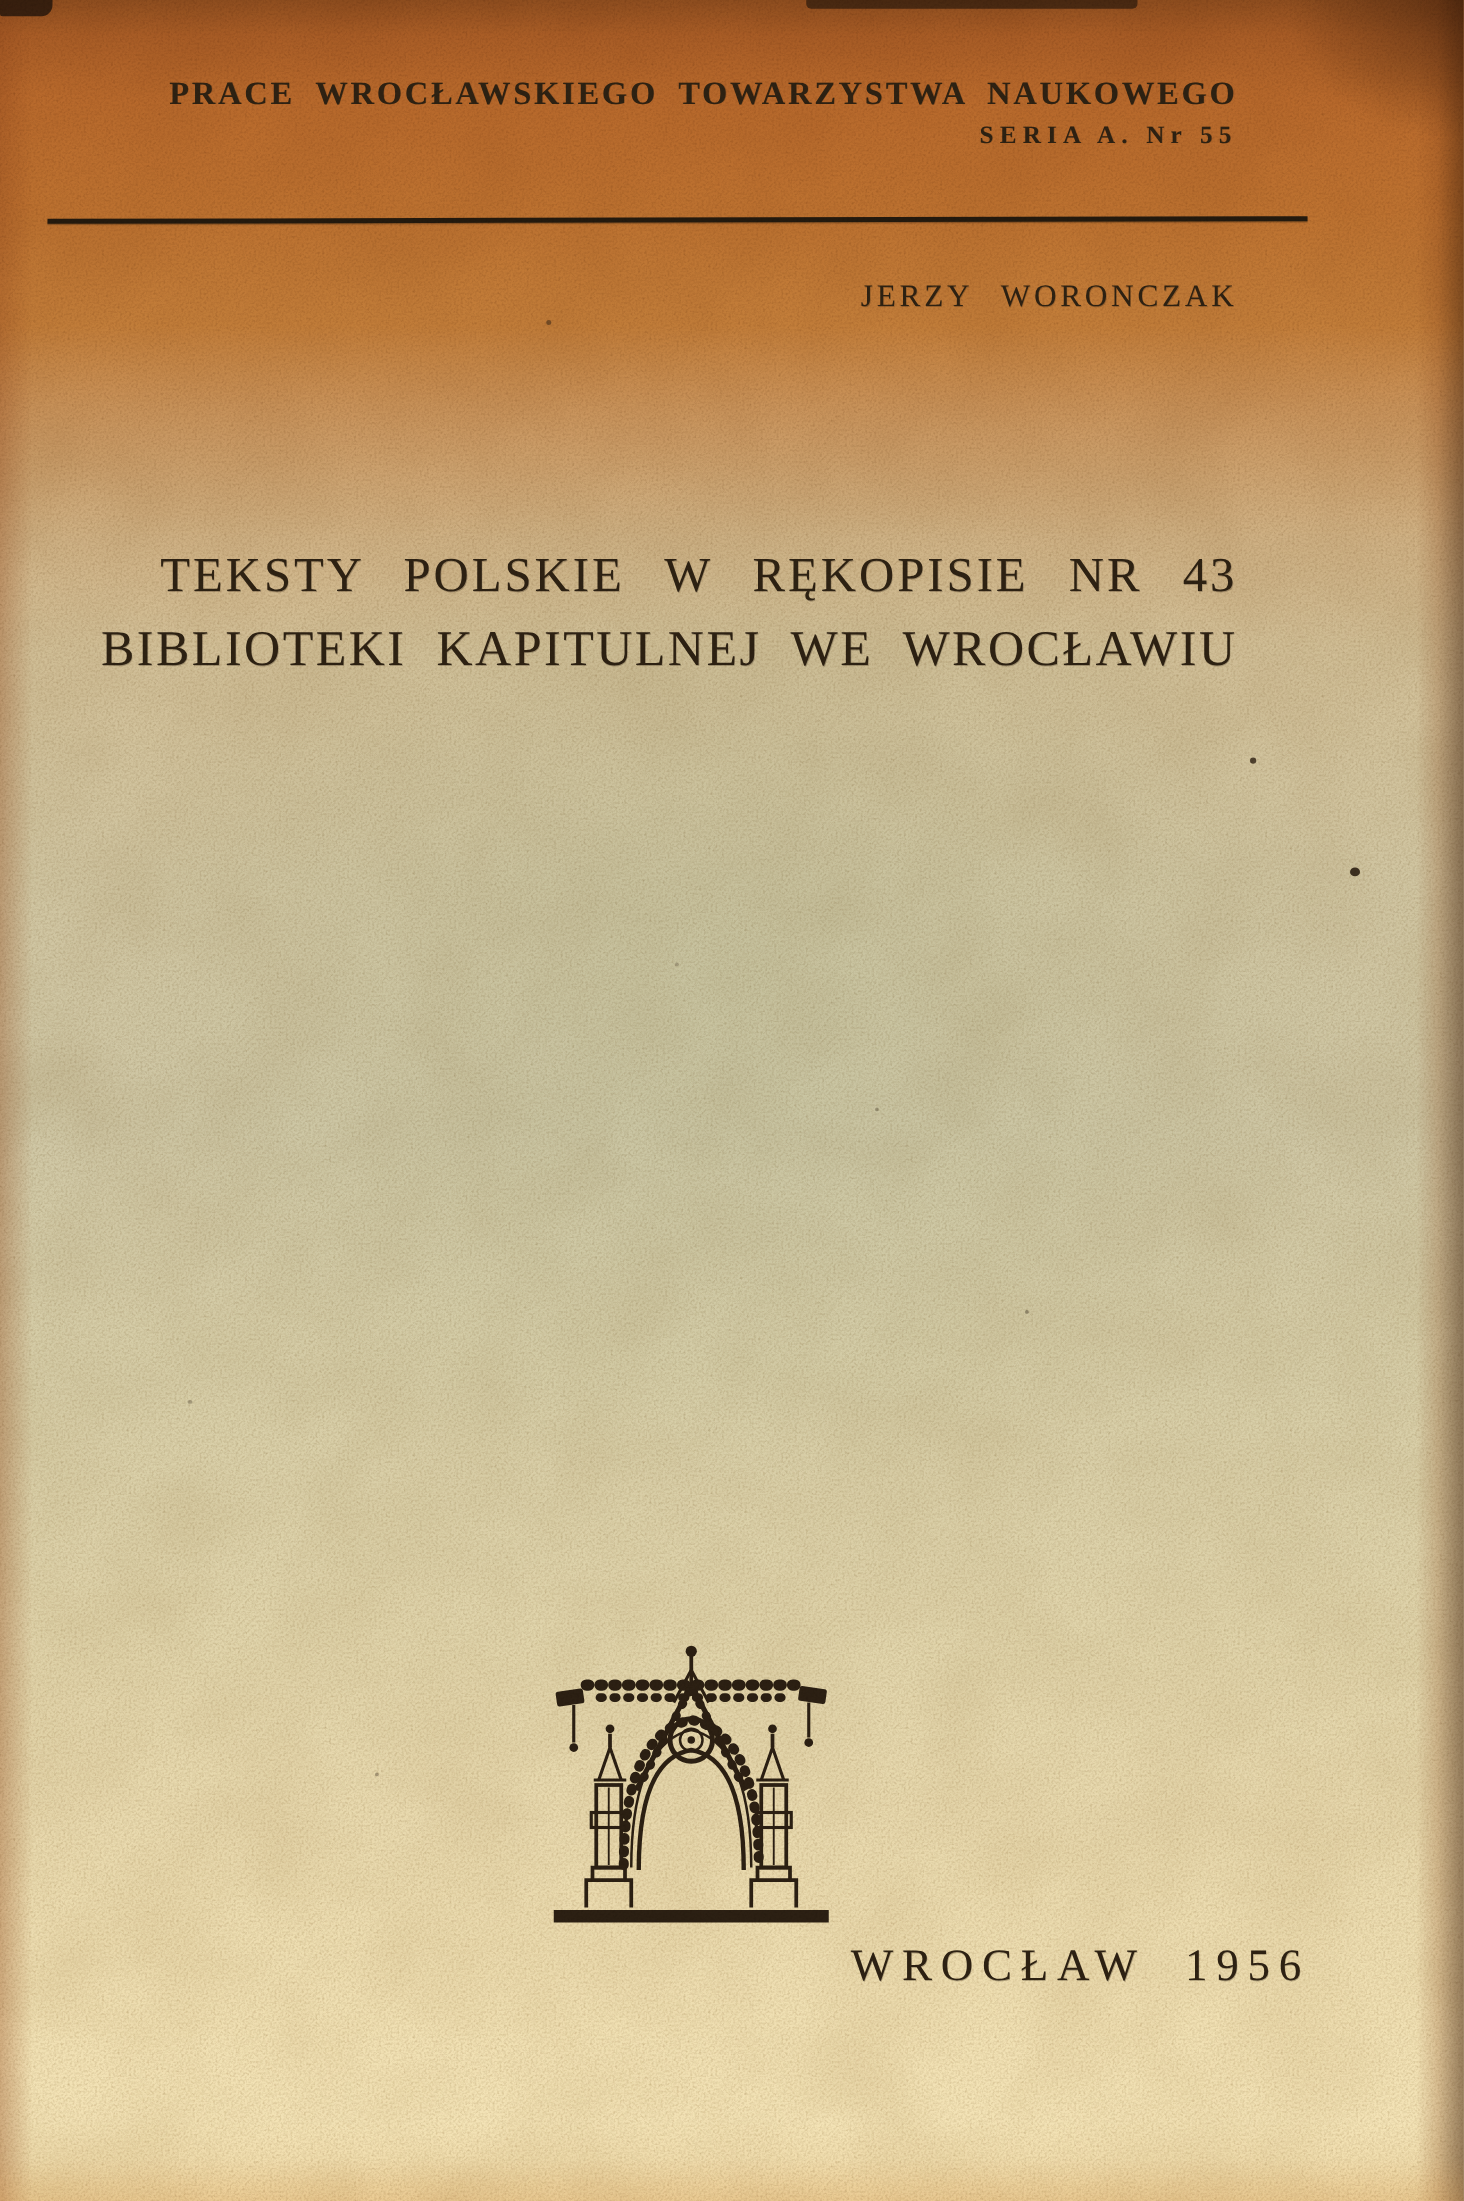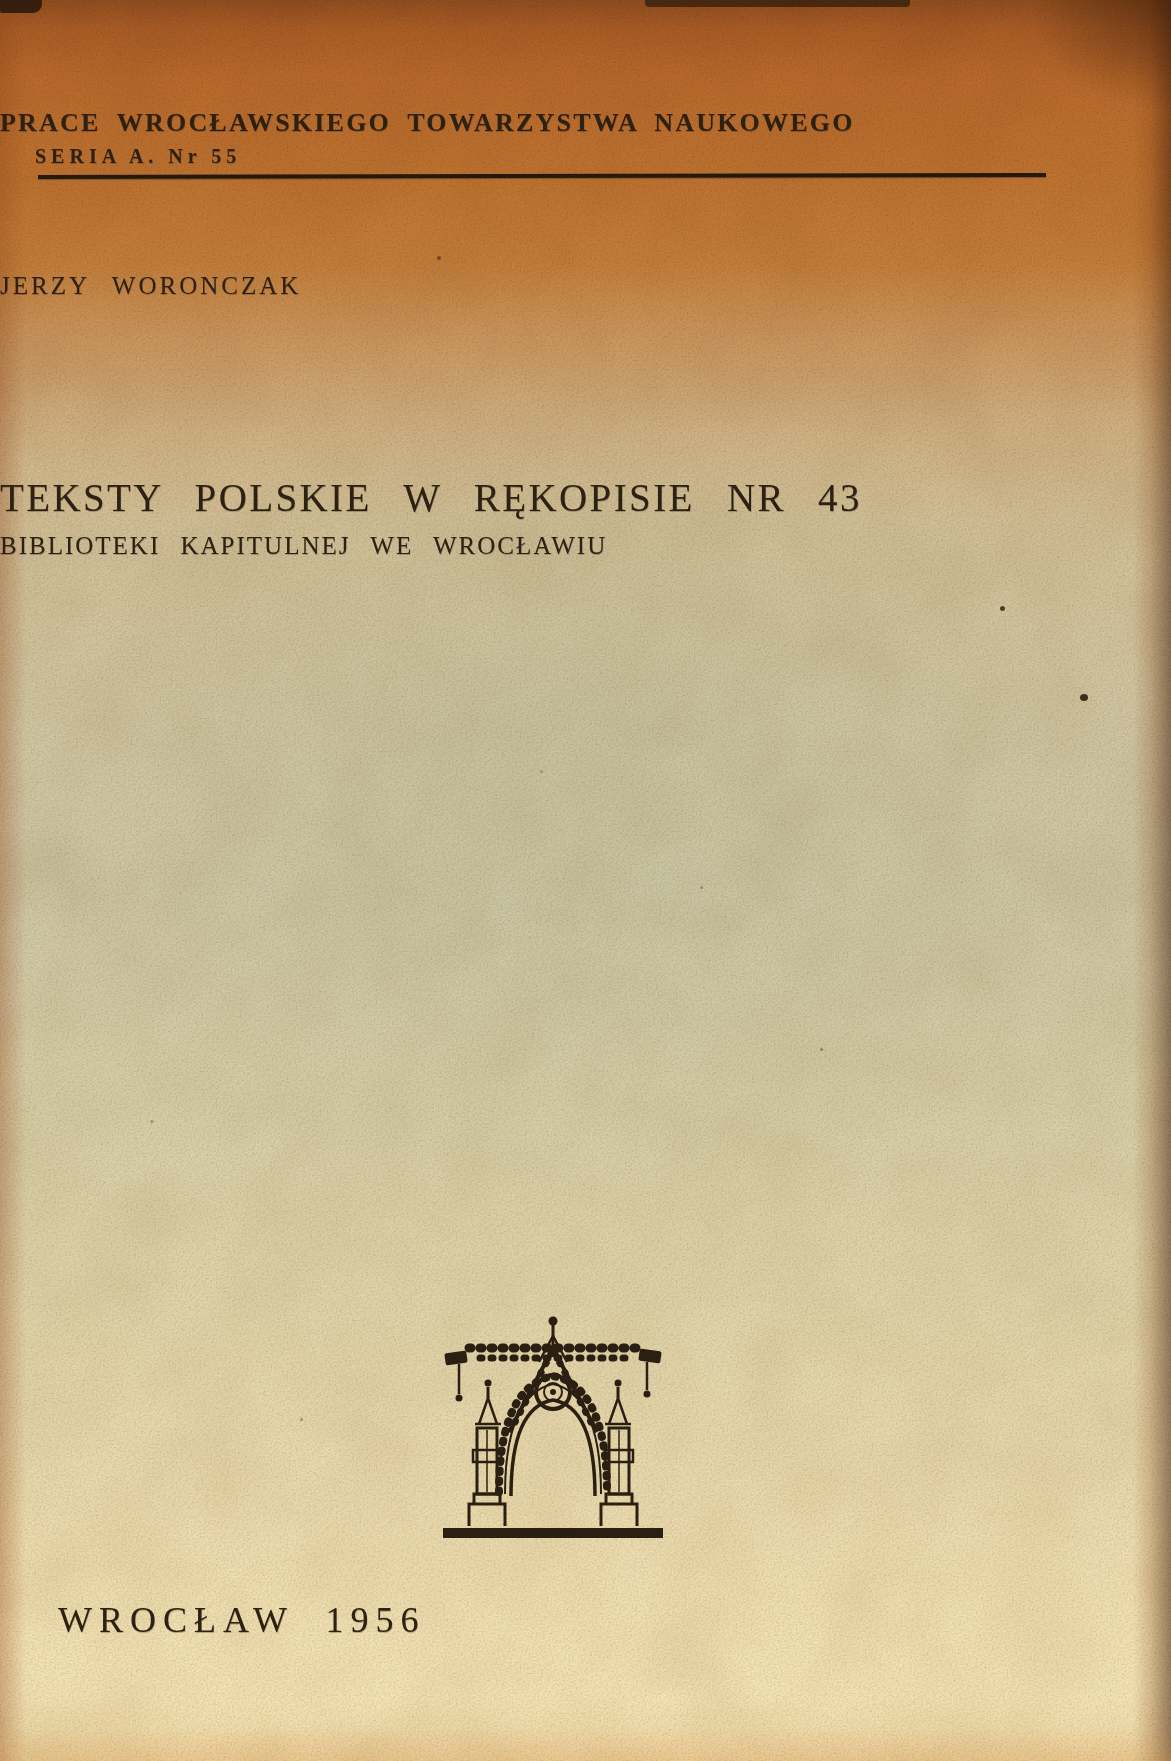--- a/index.html
+++ b/index.html
@@ -36,31 +36,31 @@
   .edge-left{position:absolute;top:0;left:0;width:26px;height:100%;
     background:linear-gradient(to right, rgba(150,75,30,0.34), rgba(150,75,30,0) 100%);}
   .corner-tr{position:absolute;top:0;right:0;width:140px;height:110px;
     background:radial-gradient(at top right, rgba(58,28,9,0.55), rgba(58,28,9,0) 72%);}
   .edge-bottom{position:absolute;bottom:0;left:0;width:100%;height:34px;
     background:linear-gradient(to top, rgba(226,160,82,0.22), rgba(226,160,82,0) 100%);}
   .mark-tl{position:absolute;left:0;top:0;width:42px;height:13px;background:#23150b;opacity:.82;border-radius:0 0 9px 2px;}
   .mark-tm{position:absolute;left:645px;top:0;width:265px;height:7px;background:#23150b;opacity:.65;border-radius:0 0 4px 4px;}
   .grain{position:absolute;inset:0;mix-blend-mode:multiply;pointer-events:none;}
 
-  .textblock{position:absolute;left:0;width:990px;text-align:left;margin-top:48px;}
+  .textblock{position:absolute;left:0;width:990px;text-align:right;}
   .series{top:60px;font-weight:bold;}
   .series-line1{font-size:26px;letter-spacing:2.2px;word-spacing:8px;}
   .series-line2{font-size:19px;letter-spacing:1px;word-spacing:5px;margin-top:6px;}
   .series-line3{font-size:20px;letter-spacing:5px;margin-top:7px;padding-left:35px;}
   .rule{position:absolute;left:38px;top:174px;width:1008px;height:4px;background:#241a0e;
     box-shadow:0 1px 1px rgba(36,26,14,.35);transform:rotate(-0.12deg);}
   .author{top:224px;font-size:25px;letter-spacing:3px;word-spacing:14px;}
-  .title{top:427px;}
+  .title{top:438px;}
   .title-line1{font-size:39px;letter-spacing:2.4px;word-spacing:20px;}
-  .title-line2{font-size:25px;letter-spacing:2px;word-spacing:12px;margin-top:12px;}
+  .title-line2{font-size:40px;letter-spacing:2px;word-spacing:12px;margin-top:12px;}
   .title-line3{font-size:30px;letter-spacing:3px;word-spacing:14px;margin-top:13px;}
   .imprint{left:58px;top:1551px;font-size:36px;letter-spacing:7px;word-spacing:16px;}
   .textblock,.rule{text-shadow:0.5px 0.5px 0 rgba(46,34,19,0.28);}
 
   .emblem{position:absolute;left:442px;top:1300px;}
 
   .speck{position:absolute;background:#2e2013;border-radius:50%;}
   .s1{left:1000px;top:606px;width:5px;height:5px;opacity:.8;}
   .s2{left:1080px;top:694px;width:8px;height:7px;opacity:.9;}
   .s3{left:437px;top:256px;width:4px;height:4px;opacity:.5;}

